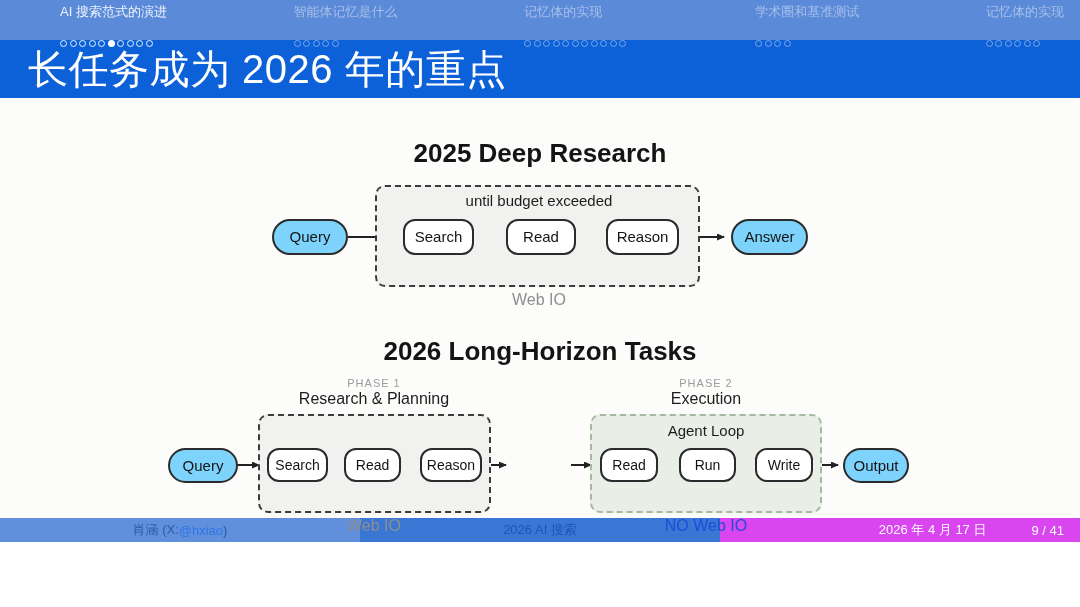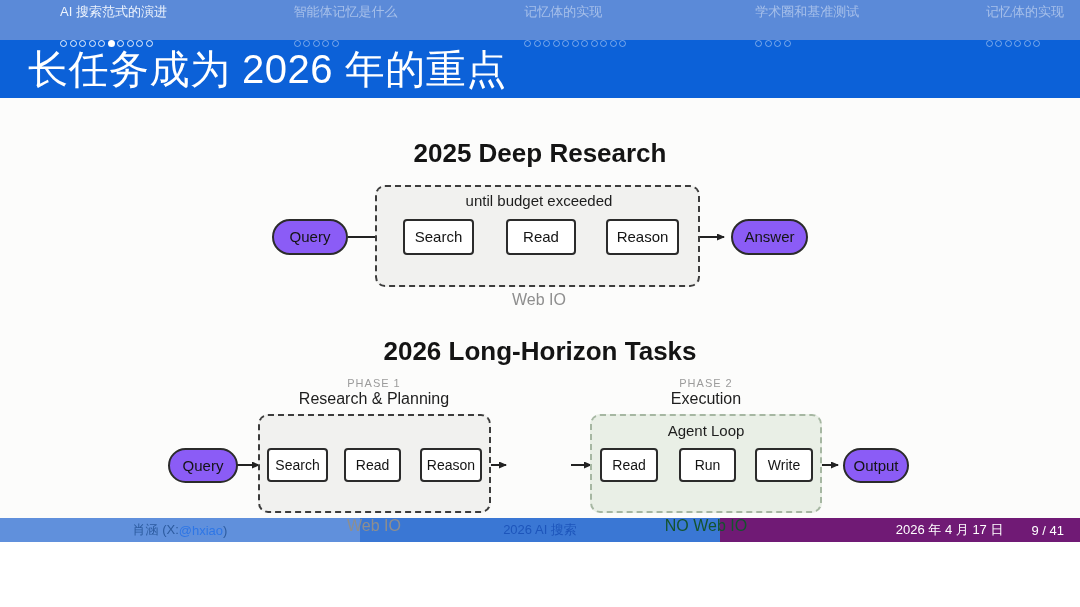--- a/index.html
+++ b/index.html
@@ -27,39 +27,39 @@
     padding-left:28px;box-sizing:border-box;
   }
   .titlebar h1{margin:0;font-size:40px;font-weight:500;color:#ffffff;letter-spacing:0.5px;}
   
   .content{position:relative;width:1080px;height:420px;background:#fcfcfb;}
   .arrows{position:absolute;left:0;top:0;width:1080px;height:485px;pointer-events:none;}
   .diag-title{position:absolute;transform:translateX(-50%);font-weight:bold;
     font-size:26px;color:#141414;white-space:nowrap;}
   .zone{position:absolute;border:2px dashed #3c3c3c;border-radius:10px;background:#f1f1ef;box-sizing:border-box;}
   .zone.green{background:#e9efe6;border-color:#a6b7a2;}
-  .node{position:absolute;border:2px solid #2b2b2b;border-radius:4px;background:#ffffff;
+  .node{position:absolute;border:2px solid #2b2b2b;border-radius:12px;background:#ffffff;
     display:flex;align-items:center;justify-content:center;font-size:15px;color:#141414;
     box-sizing:border-box;text-align:center;line-height:1.15;}
-  .pill{border-radius:20px;background:#8b5cf6;}
+  .pill{border-radius:20px;background:#7dd3fc;}
   .files{background:#f9dc73;}
   .lbl{position:absolute;transform:translateX(-50%);white-space:nowrap;text-align:center;}
   .loop-label{font-size:15px;color:#1d1d1d;}
   .zone-label{font-size:16px;color:#8e8e8e;}
-  .zone-label.red{color:#14532d;}
+  .zone-label.red{color:#1d4ed8;}
   .phase-tag{font-size:11px;color:#9b9b9b;letter-spacing:1px;font-weight:500;}
   .phase-name{font-size:16px;color:#1d1d1d;}
   
   .footer{height:40px;display:flex;font-size:13px;}
   .f-seg{display:flex;align-items:center;justify-content:center;box-sizing:border-box;height:24px;}
   .f-left{width:360px;background:#6090dc;color:#2c5b9f;}
   .f-left .handle{color:#2e76e6;}
   .f-mid{width:360px;background:#3a77d4;color:#1d55bb;}
-  .f-right{width:360px;background:#701a75;color:#ffffff;justify-content:flex-end;
-    padding-right:16px;gap:28px;}
+  .f-right{width:360px;background:#d946ef;color:#ffffff;justify-content:flex-end;
+    padding-right:16px;gap:45px;}
 </style>
 </head>
 <body>
 
 <div class="navbar">
   <div class="nav-sec">
     <span class="nav-title">AI 搜索范式的演进</span>
     <span class="dots">
         <span class="dot"></span>
         <span class="dot"></span>

